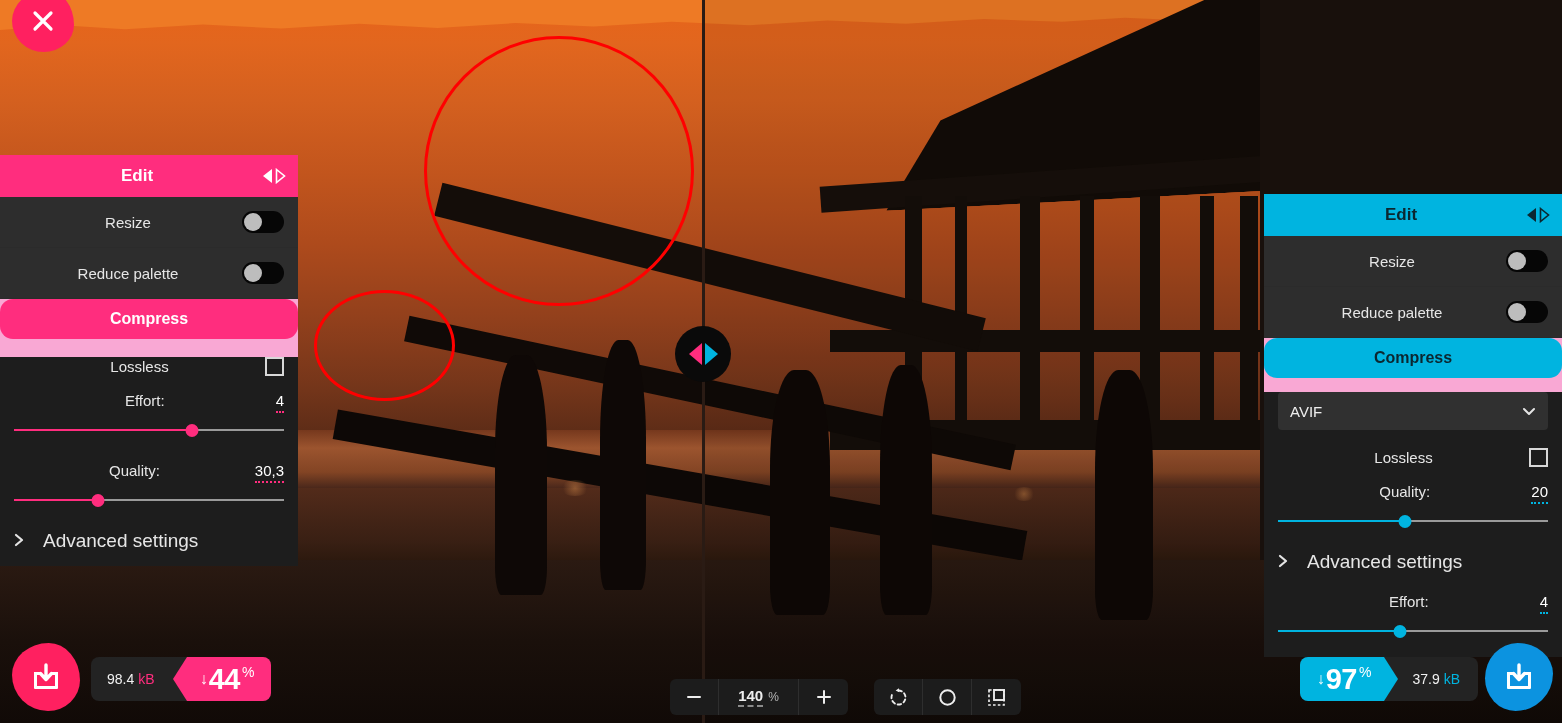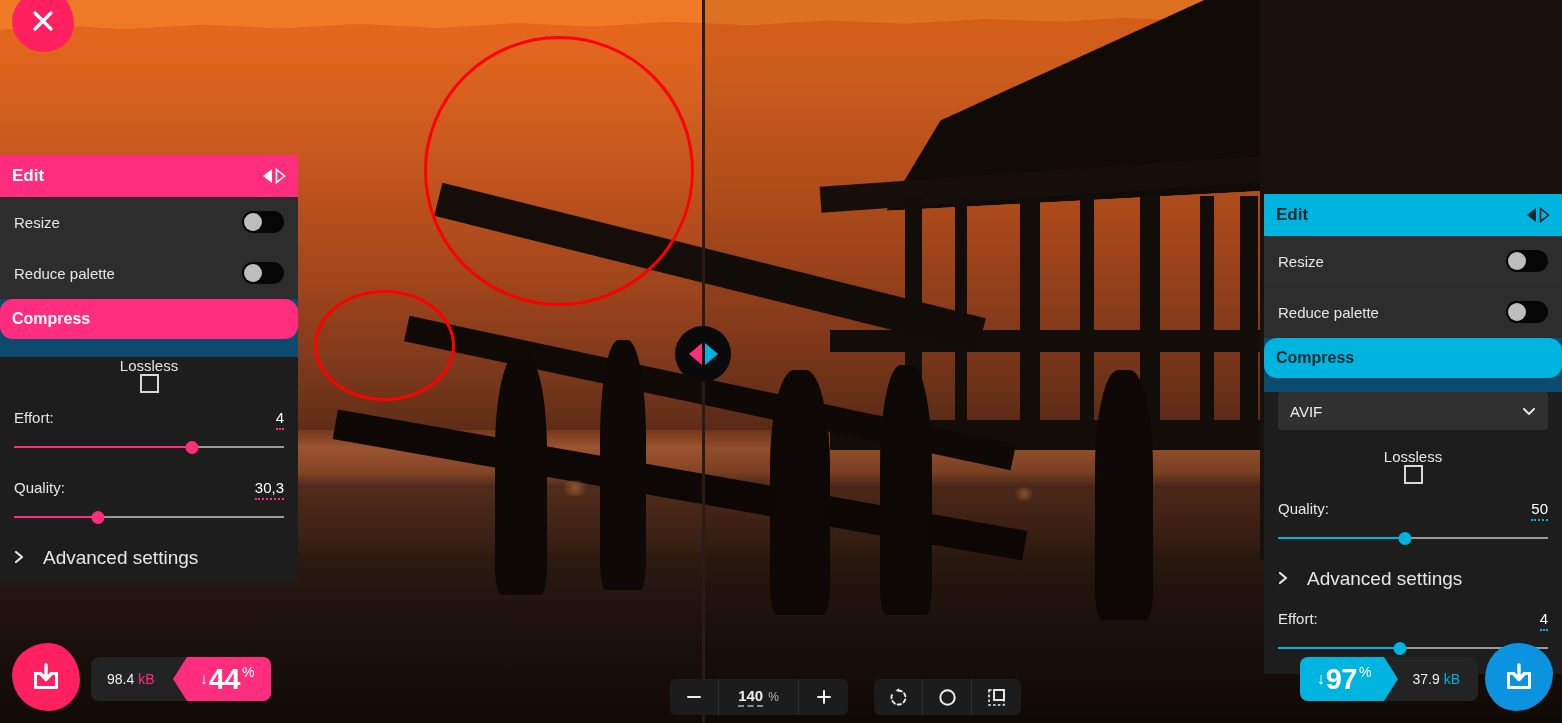--- a/index.html
+++ b/index.html
@@ -126,24 +126,25 @@
     border-radius: 56% 44% 49% 51% / 50% 56% 44% 50%;
     display: flex; align-items: center; justify-content: center;
     cursor: pointer;
   }
   .close-blob svg { display:block; }
 
   
   .panel {
     position: absolute;
     width: 298px;
-    background: #0c4a6e;
+    background: #f9a8d4;
     color: #e9e9e9;
     font-size: 14px;
     overflow: hidden;
+    text-align: center;
   }
   .panel-left { left: 0; top: 155px; }
   .panel-right { left: 1264px; top: 194px; width: 298px; }
 
   .panel-head {
     height: 42px; display: flex; align-items: center;
     padding: 0 12px; font-weight: bold; font-size: 17px;
   }
   .panel-head .ttl { flex: 1; }
   .head-pink { background: #ff2d7e; color: #ffffff; }
@@ -176,21 +177,21 @@
     margin: 14px 0 0 0; height: 38px; width: 100%;
     background: #303030; border: none; border-radius: 4px;
     color: #eeeeee; font-size: 15px;
     display: flex; align-items: center; padding: 0 12px;
     cursor: pointer; position: relative;
   }
   .select .caret { position: absolute; right: 12px; top: 12px; }
 
   .lrow {
     display: flex; align-items: center; margin-top: 18px;
-    font-size: 15px; color: #e6e6e6; flex-direction: column;
+    font-size: 15px; color: #e6e6e6;
   }
   .lrow .lbl { flex: 1; }
 
   .chk {
     width: 19px; height: 19px; border: 2px solid #d8d8d8;
     background: transparent; cursor: pointer;
   }
 
   .valrow { display: flex; align-items: baseline; margin-top: 16px; font-size: 15px; }
   .valrow .lbl { flex: 1; color: #e6e6e6; }
@@ -452,21 +453,21 @@
         </span>
       </div>
 
       <div class="lrow">
         <span class="lbl">Lossless</span>
         <span class="chk"></span>
       </div>
 
       <div class="valrow">
         <span class="lbl">Quality:</span>
-        <span class="valnum cyan">50</span>
+        <span class="valnum cyan">20</span>
       </div>
       <div class="slider">
         <span class="track"></span>
         <span class="fill cyan" style="width:47%"></span>
         <span class="thumb cyan" style="left:47%"></span>
       </div>
 
       <div class="adv">
         <span class="chev">
           <svg width="11" height="14" viewBox="0 0 11 14">

